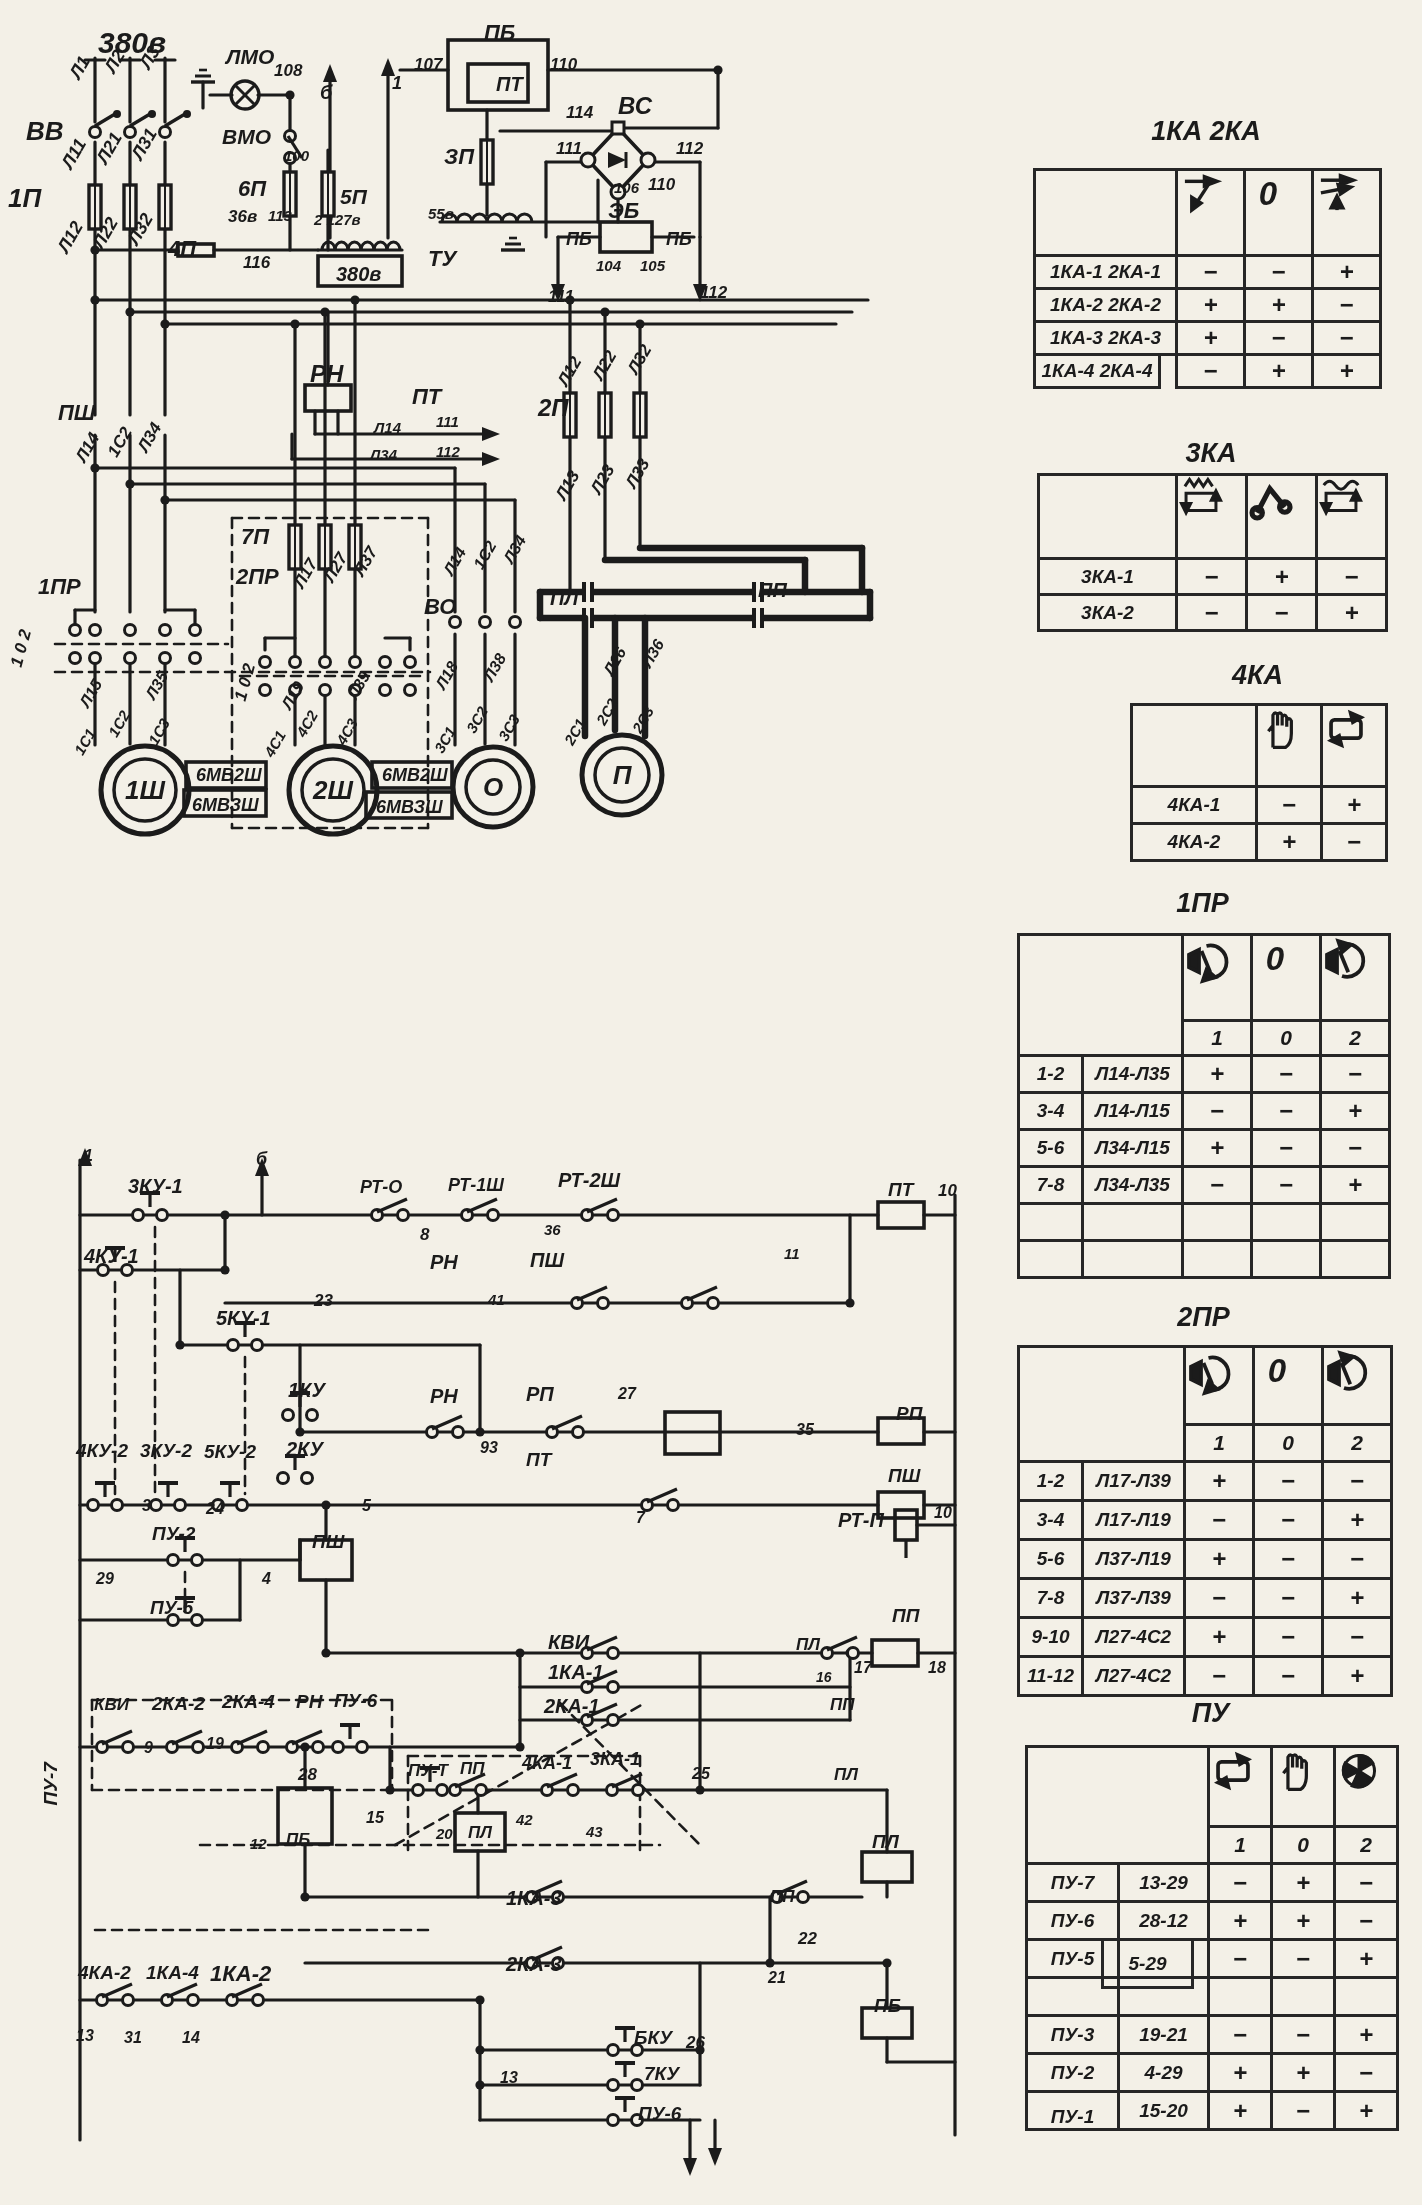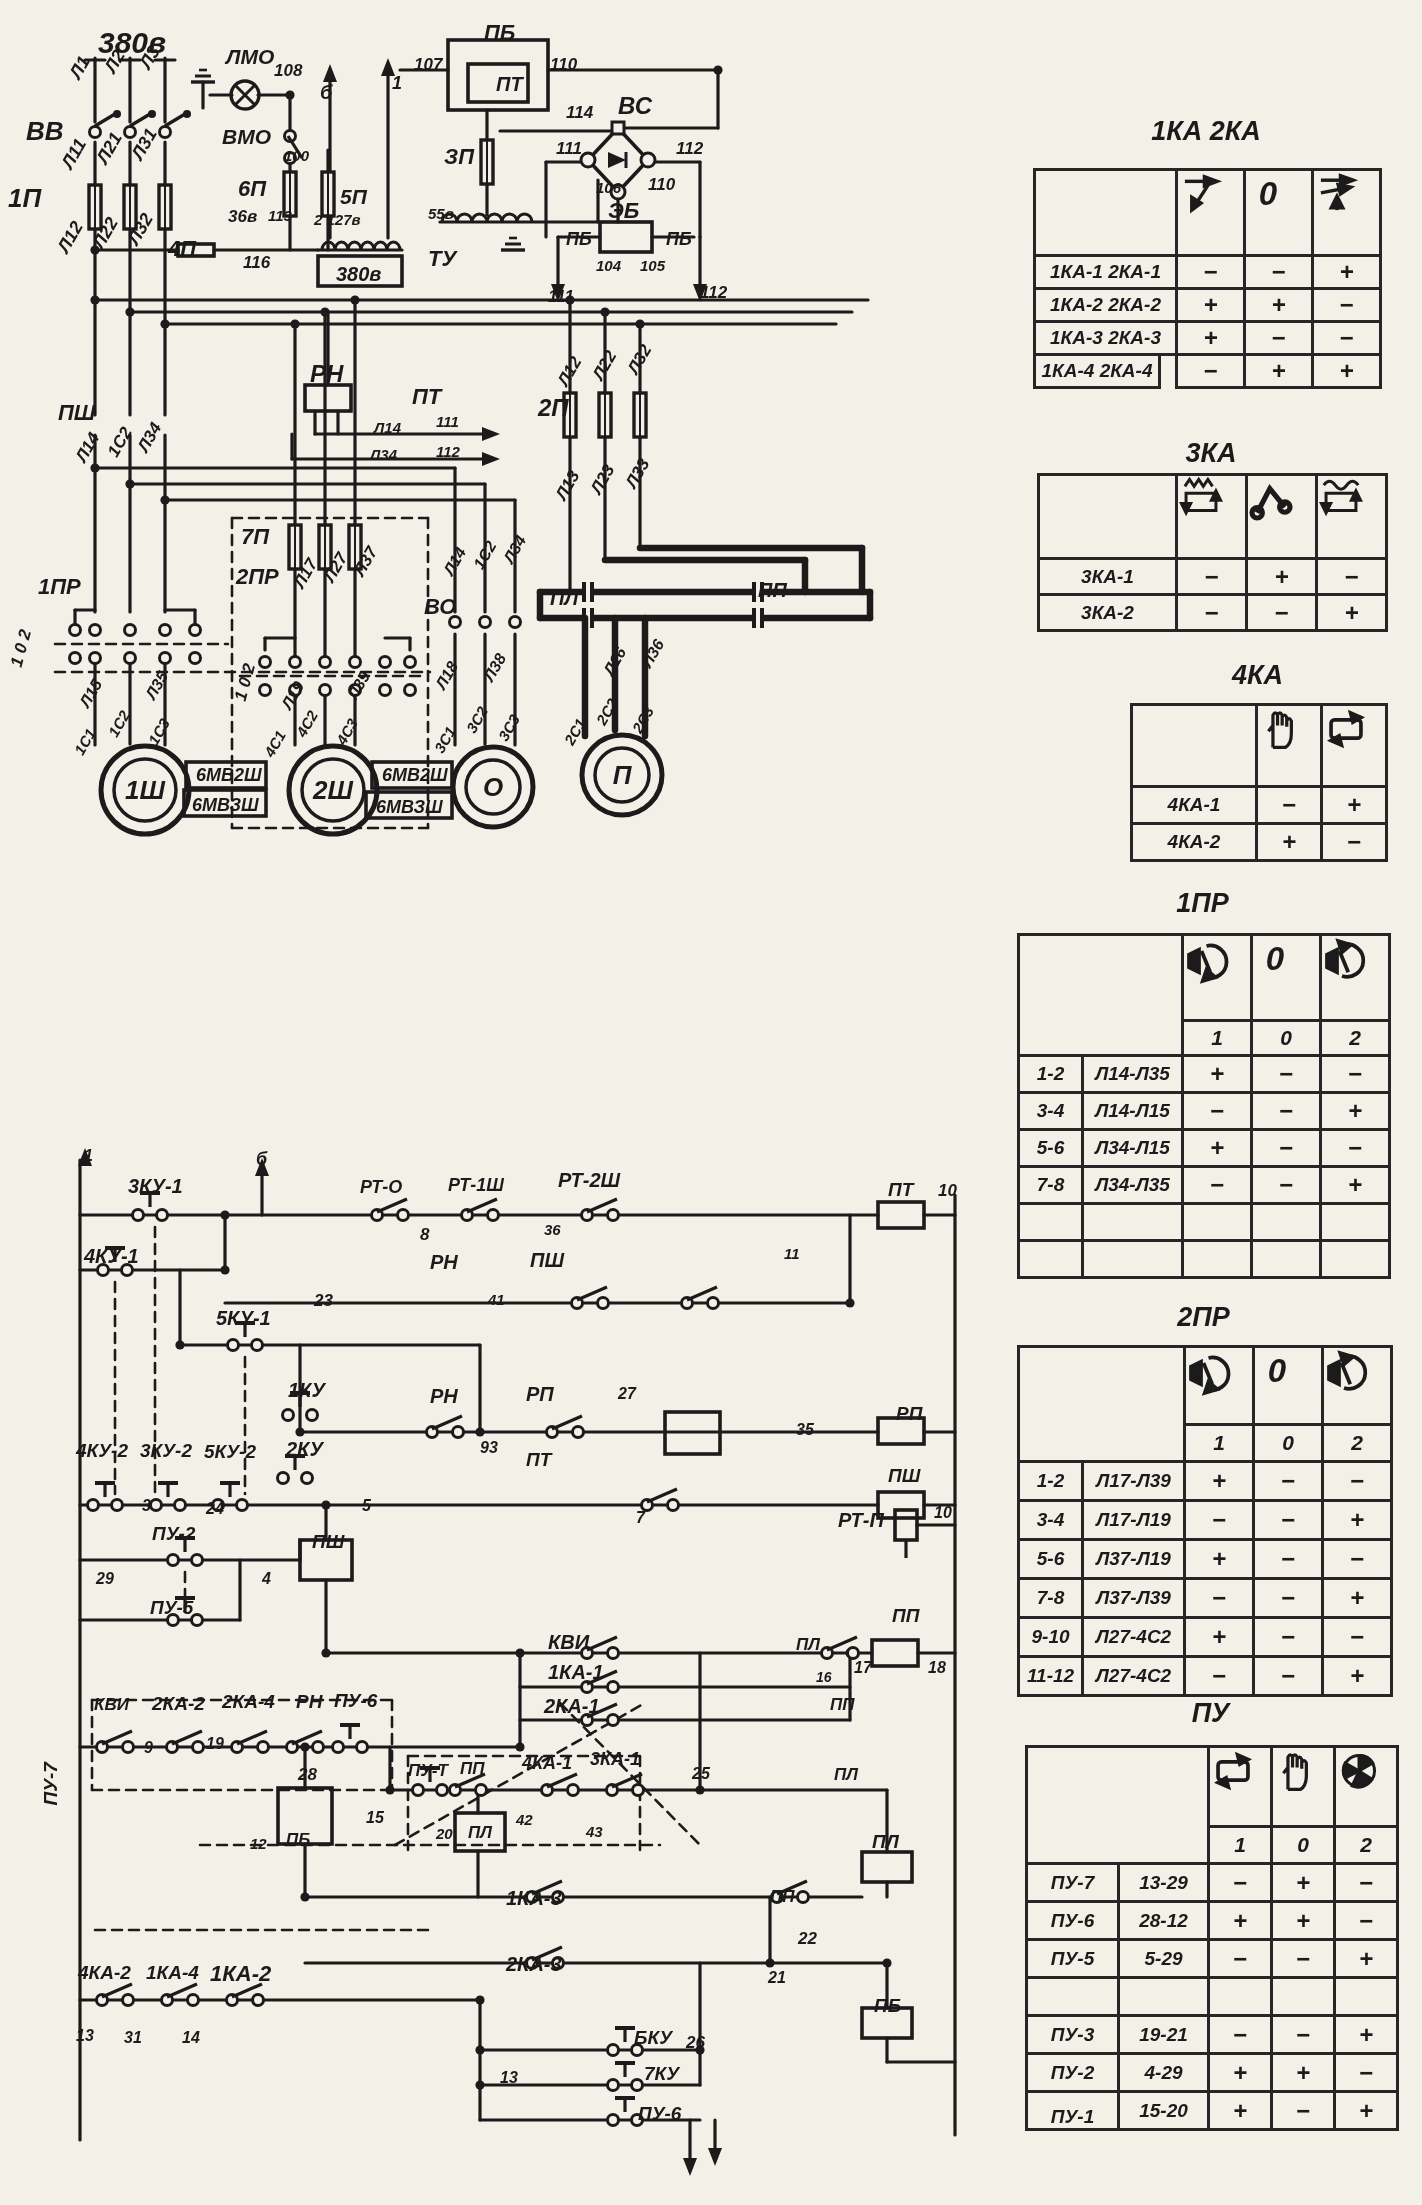--- a/index.html
+++ b/index.html
@@ -544,21 +544,21 @@
       <span class="lbl" style="left: 268px; top: 208px; font-size: 15px;">113</span>
       <span class="lbl" style="left: 340px; top: 186px; font-size: 21px;">5П</span>
       <span class="lbl" style="left: 314px; top: 212px; font-size: 15px;">2 127в</span>
       <span class="lbl" style="left: 320px; top: 82px; font-size: 20px;">б</span>
       <span class="lbl" style="left: 392px; top: 74px; font-size: 18px;">1</span>
       <span class="lbl" style="left: 484px; top: 22px; font-size: 22px;">ПБ</span>
       <span class="lbl" style="left: 414px; top: 56px; font-size: 17px;">107</span>
       <span class="lbl" style="left: 550px; top: 56px; font-size: 17px;">110</span>
       <span class="lbl" style="left: 496px; top: 74px; font-size: 20px;">ПТ</span>
       <span class="lbl" style="left: 444px; top: 146px; font-size: 22px;">ЗП</span>
-      <span class="lbl" style="left: 596px; top: 180px; font-size: 15px;">106</span>
+      <span class="lbl" style="left: 596px; top: 180px; font-size: 15px; padding-left: 18px;">106</span>
       <span class="lbl" style="left: 566px; top: 104px; font-size: 17px;">114</span>
       <span class="lbl" style="left: 618px; top: 94px; font-size: 24px;">ВС</span>
       <span class="lbl" style="left: 556px; top: 140px; font-size: 17px;">111</span>
       <span class="lbl" style="left: 676px; top: 140px; font-size: 17px;">112</span>
       <span class="lbl" style="left: 648px; top: 176px; font-size: 17px;">110</span>
       <span class="lbl" style="left: 428px; top: 206px; font-size: 15px;">55в</span>
       <span class="lbl" style="left: 608px; top: 200px; font-size: 22px;">ЭБ</span>
       <span class="lbl" style="left: 566px; top: 230px; font-size: 18px;">ПБ</span>
       <span class="lbl" style="left: 666px; top: 230px; font-size: 18px;">ПБ</span>
       <span class="lbl" style="left: 596px; top: 258px; font-size: 15px;">104</span>
@@ -1206,21 +1206,21 @@
         </div>
         <div class="cell" style="left: 245px; top: 155px; width: 66px; height: 41px;">
           <span class="sign">+</span>
         </div>
         <div class="cell" style="left: 308px; top: 155px; width: 66px; height: 41px;">
           <span class="sign">−</span>
         </div>
         <div class="cell" style="left: 0px; top: 193px; width: 95px; height: 41px;">
           <span style="font-size: 19px;">ПУ-5</span>
         </div>
-        <div class="cell" style="left: 92px; top: 193px; width: 93px; height: 41px; text-align: right;">
+        <div class="cell" style="left: 76px; top: 193px; width: 93px; height: 51px; text-align: right;">
           <span style="font-size: 19px;">5-29</span>
         </div>
         <div class="cell" style="left: 182px; top: 193px; width: 66px; height: 41px;">
           <span class="sign">−</span>
         </div>
         <div class="cell" style="left: 245px; top: 193px; width: 66px; height: 41px;">
           <span class="sign">−</span>
         </div>
         <div class="cell" style="left: 308px; top: 193px; width: 66px; height: 41px;">
           <span class="sign">+</span>

